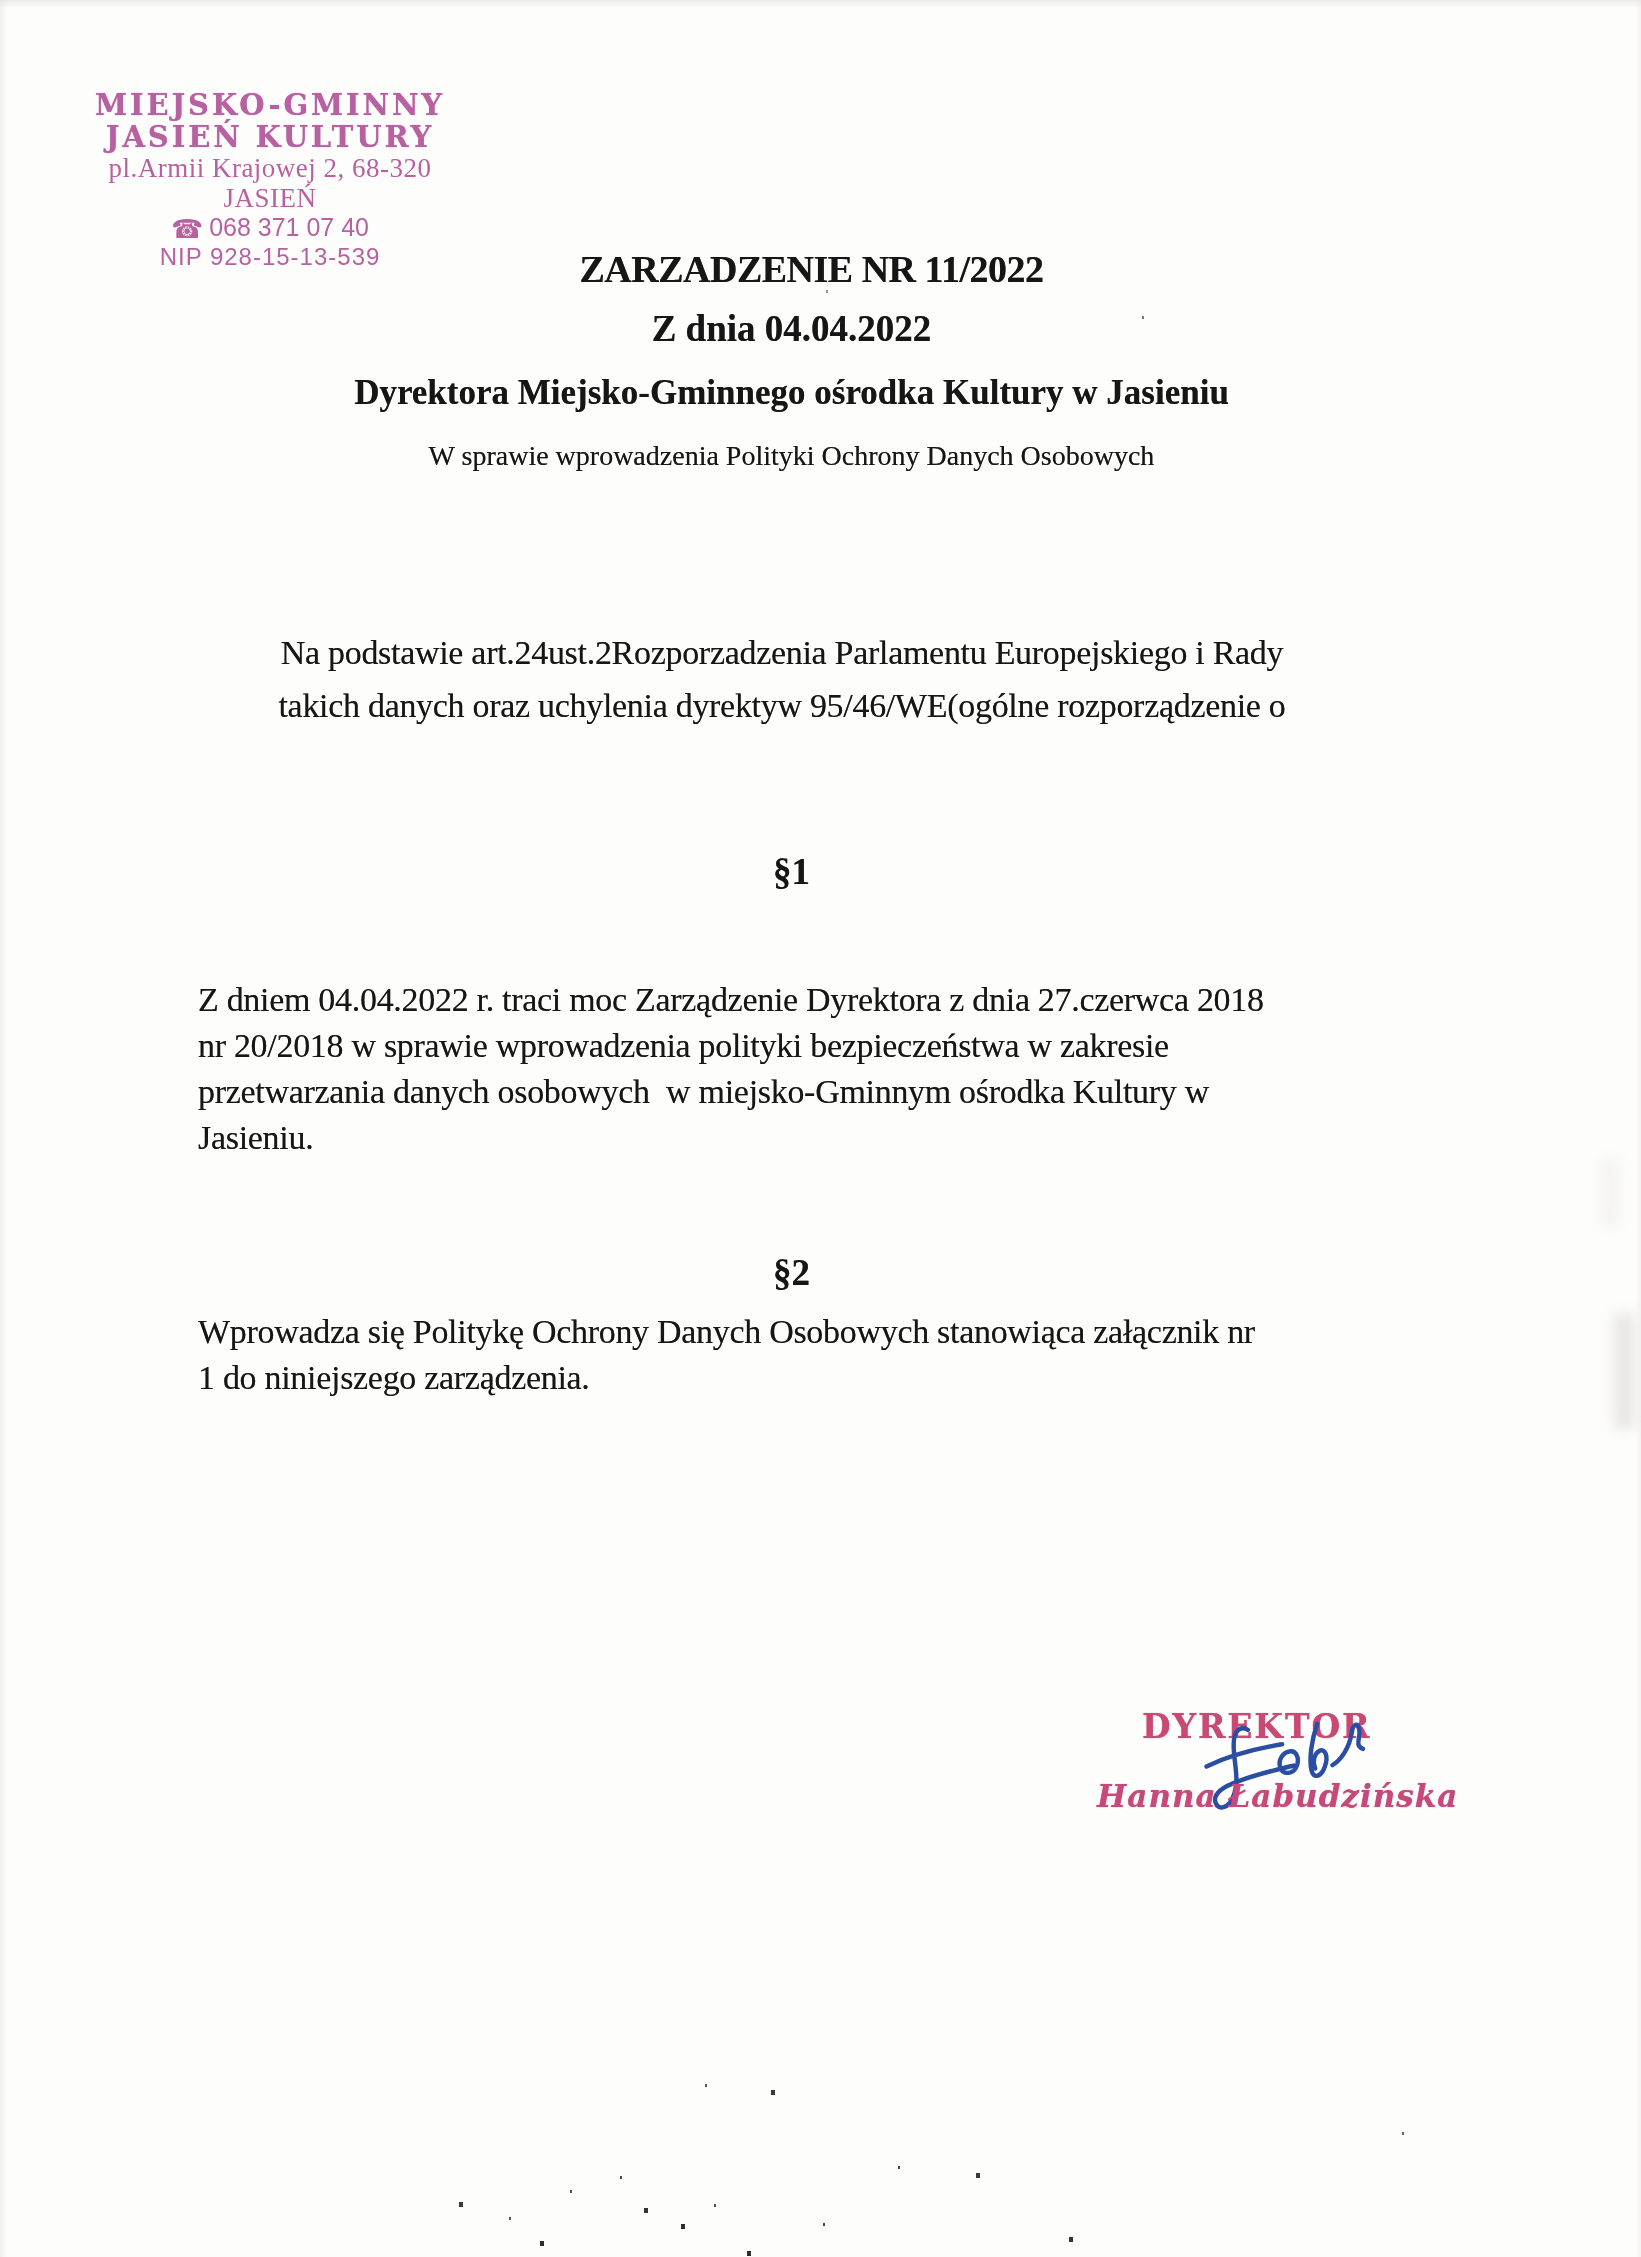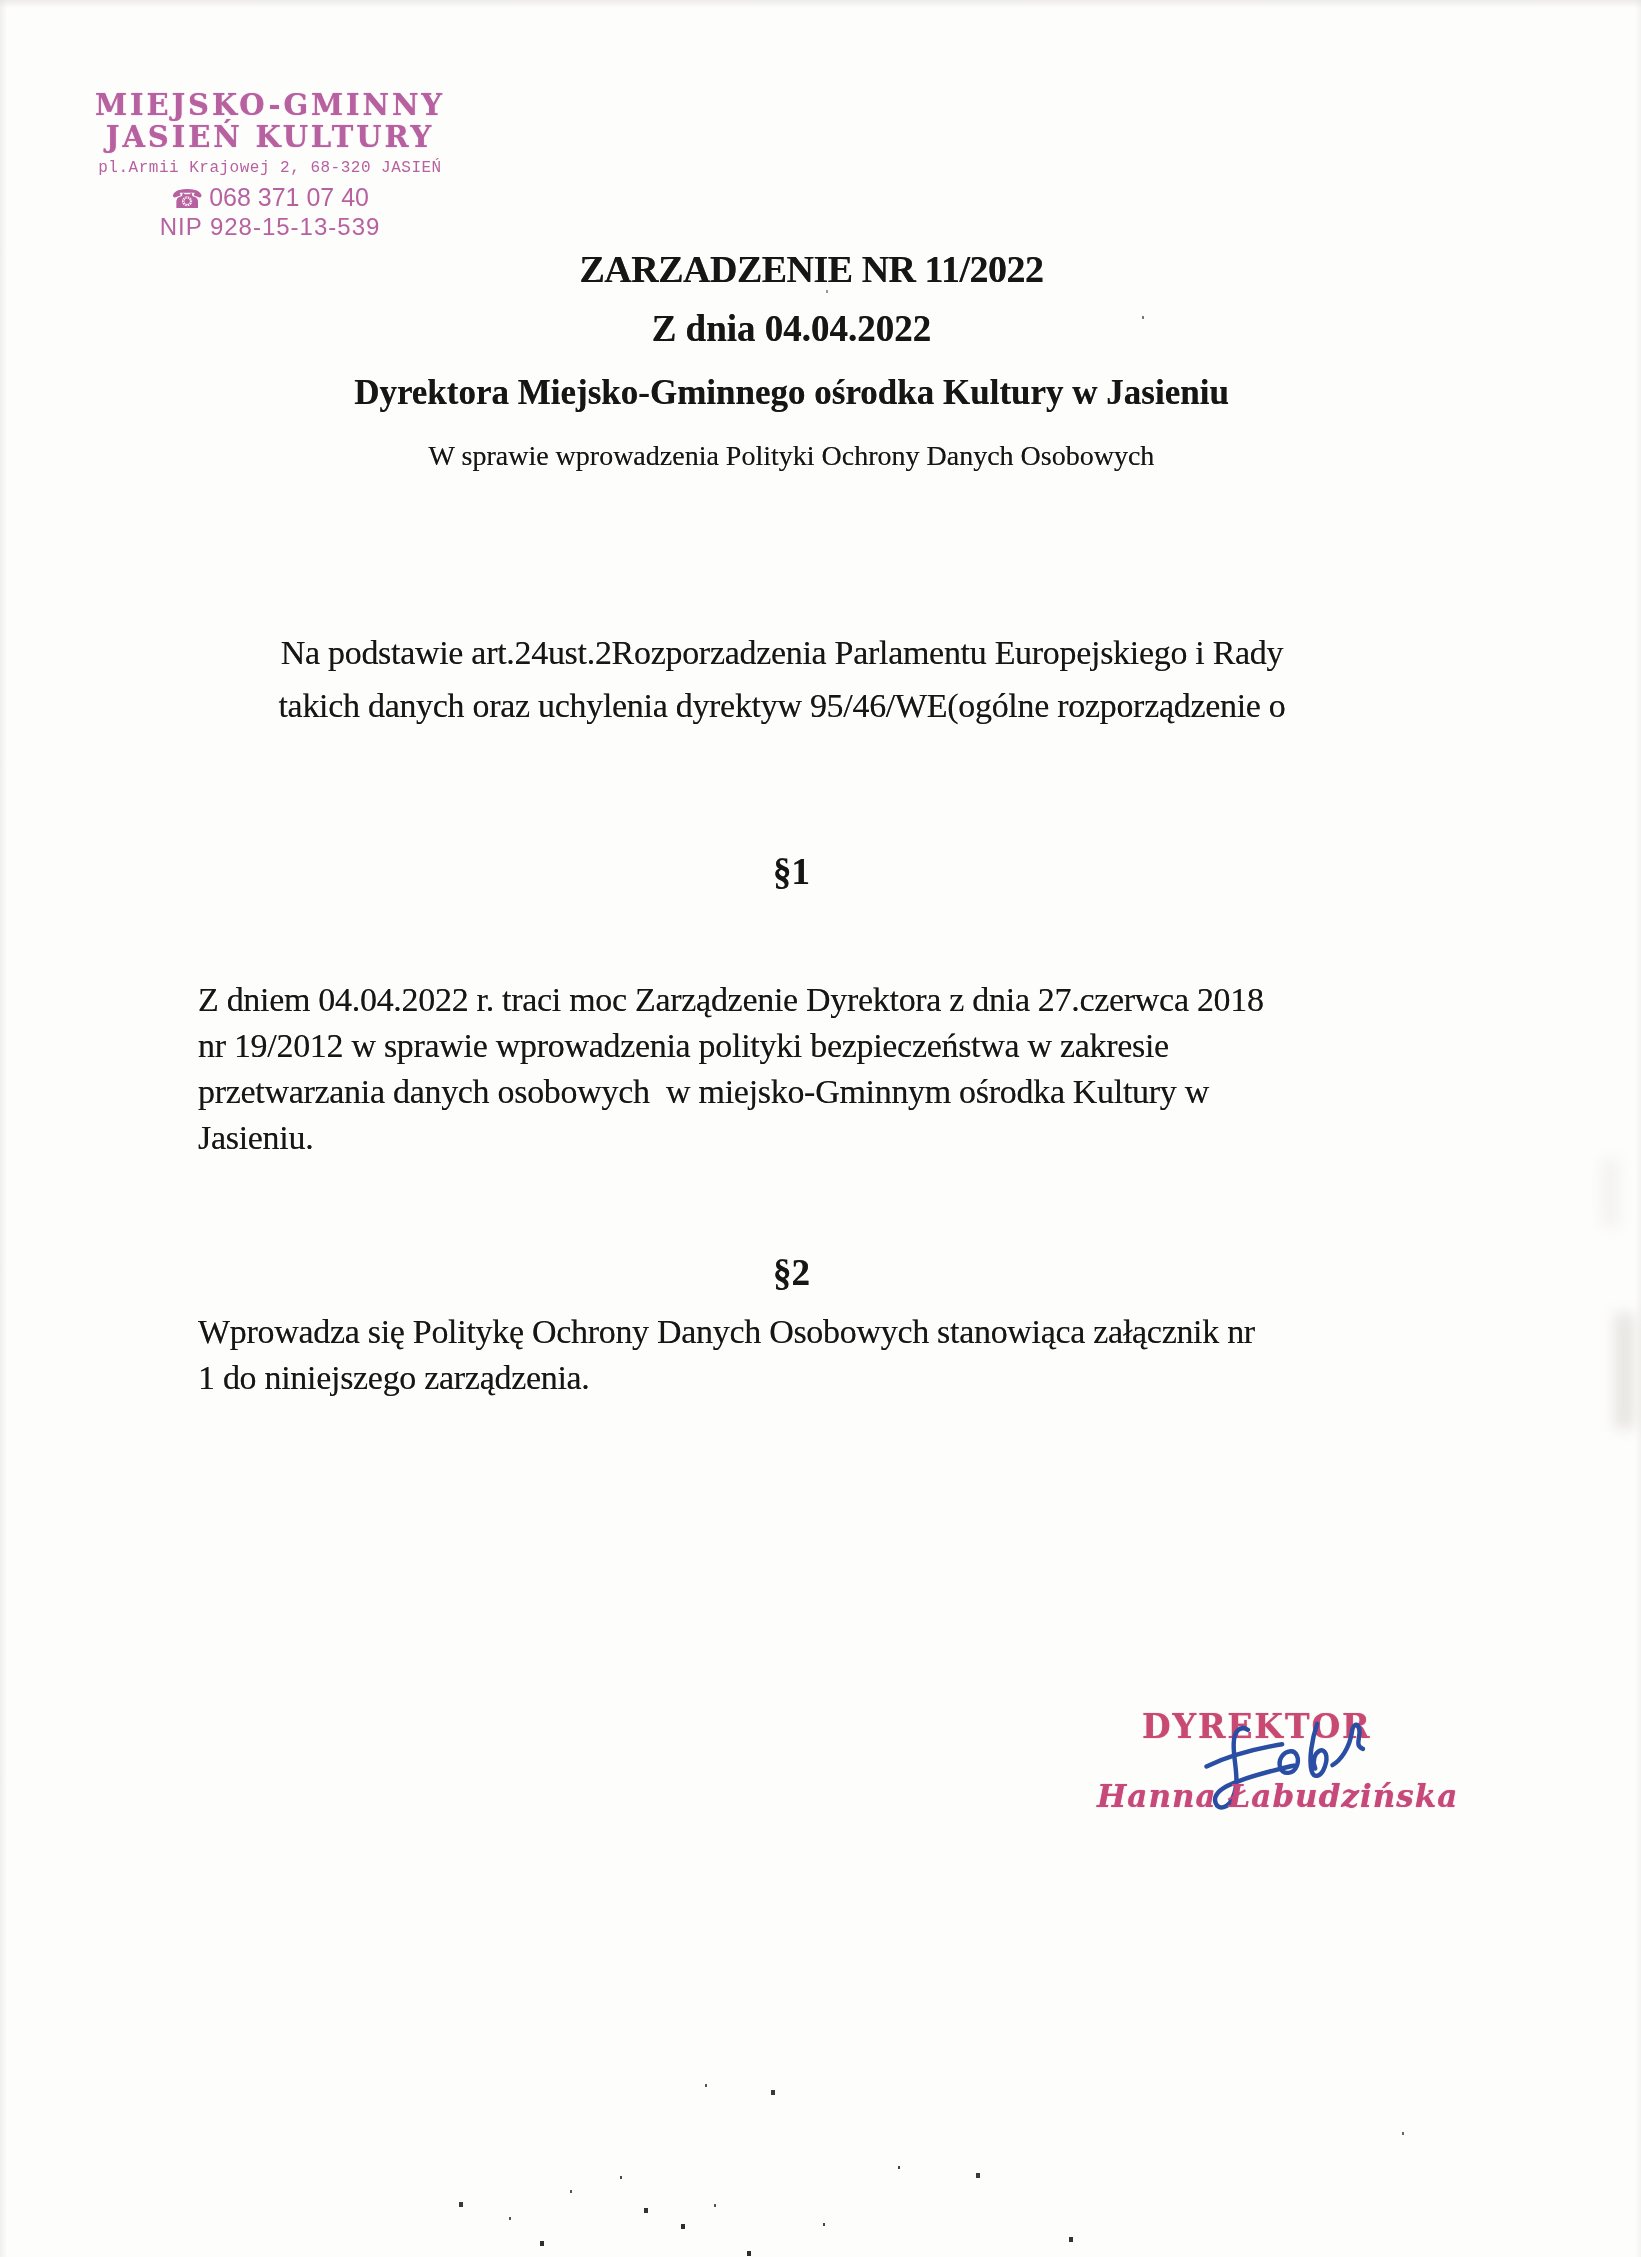--- a/index.html
+++ b/index.html
@@ -22,21 +22,21 @@
   
   .org-stamp{
     position:absolute;left:77px;top:89px;width:386px;
     text-align:center;color:#b4599c;opacity:.95;
   }
   .org-stamp .l1,.org-stamp .l2{
     font-family:"DejaVu Serif", serif;font-weight:bold;
     letter-spacing:2.9px;font-size:29px;line-height:32px;
     text-shadow:0 0 1px rgba(180,89,156,.85);
   }
-  .org-stamp .l3{font-family:Liberation Mono, monospace;font-size:16px;line-height:30px;letter-spacing:0.5px;}
+  .org-stamp .l3{font-family:Liberation Serif, serif;font-size:27px;line-height:30px;letter-spacing:0.5px;}
   .org-stamp .l4{font-family:"Liberation Sans", sans-serif;font-size:25px;line-height:28px;}
   .org-stamp .l5{font-family:"Liberation Sans", sans-serif;font-size:24px;line-height:27px;letter-spacing:1px;}
   .org-stamp .phone-glyph{font-size:26px;vertical-align:-1.9px;margin-right:5.8px;}
 
   
   .title-block{position:absolute;left:0;top:0;width:1583px;text-align:center;}
   .t1{position:absolute;left:0;right:0;top:247px;font-size:38px;font-weight:bold;letter-spacing:-0.5px;padding-left:40px;}
   .t2{position:absolute;left:0;right:0;top:307px;font-size:37px;font-weight:bold;}
   .t3{position:absolute;left:0;right:0;top:373px;font-size:35px;font-weight:bold;}
   .t4{position:absolute;left:0;right:0;top:440px;font-size:28px;font-weight:normal;text-align:center;}
@@ -126,21 +126,21 @@
   </div>
 
   <div class="para para-legal">
     <div class="line">Na podstawie art.24ust.2Rozporzadzenia Parlamentu Europejskiego i Rady</div>
     <div class="line">takich danych oraz uchylenia dyrektyw 95/46/WE(ogólne rozporządzenie o</div>
   </div>
 
   <div class="section-heading sh1">§1</div>
   <div class="para para-s1">
     <div class="line">Z dniem 04.04.2022 r. traci moc Zarządzenie Dyrektora z dnia 27.czerwca 2018</div>
-    <div class="line">nr 19/2012 w sprawie wprowadzenia polityki bezpieczeństwa w zakresie</div>
+    <div class="line">nr 20/2018 w sprawie wprowadzenia polityki bezpieczeństwa w zakresie</div>
     <div class="line">przetwarzania danych osobowych  w miejsko-Gminnym ośrodka Kultury w</div>
     <div class="line">Jasieniu.</div>
   </div>
 
   <div class="section-heading sh2">§2</div>
   <div class="para para-s2">
     <div class="line">Wprowadza się Politykę Ochrony Danych Osobowych stanowiąca załącznik nr</div>
     <div class="line">1 do niniejszego zarządzenia.</div>
   </div>
 

